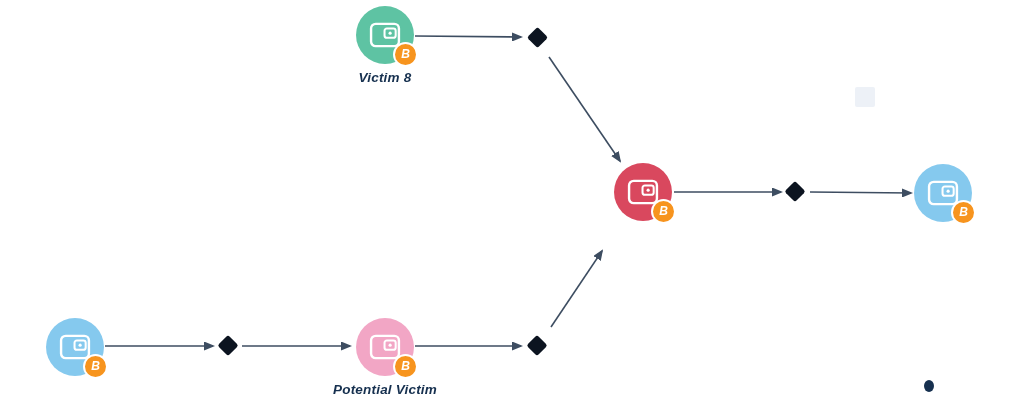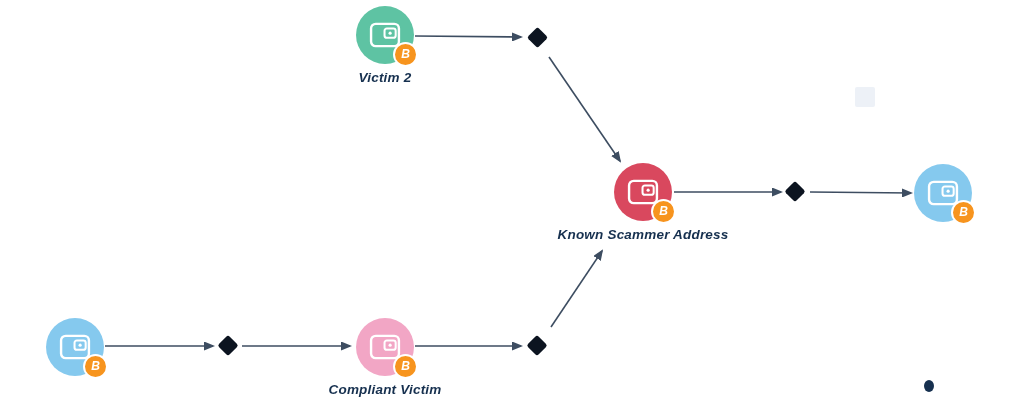--- a/index.html
+++ b/index.html
@@ -95,33 +95,32 @@
 
   <div class="node" style="left:356px; top:6px;">
     <div class="circle" style="background: rgb(94, 195, 163);">
       <svg class="wallet" viewBox="0 0 34 28" fill="none">
         <rect x="2" y="2" width="30" height="24" rx="5" stroke="#ffffff" stroke-width="2.6"></rect>
         <rect x="16.5" y="7" width="12" height="10" rx="2.5" stroke="#ffffff" stroke-width="2.2"></rect>
         <circle cx="22.5" cy="12" r="1.7" fill="#ffffff"></circle>
       </svg>
       <span class="badge" style="background: rgb(247, 148, 30);">B</span>
     </div>
-    <div class="label">Victim 2</div>
+    <div class="label">Victim 8</div>
   </div>
 
   <div class="node" style="left:614px; top:163px;">
     <div class="circle" style="background: rgb(217, 72, 94);">
       <svg class="wallet" viewBox="0 0 34 28" fill="none">
         <rect x="2" y="2" width="30" height="24" rx="5" stroke="#ffffff" stroke-width="2.6"></rect>
         <rect x="16.5" y="7" width="12" height="10" rx="2.5" stroke="#ffffff" stroke-width="2.2"></rect>
         <circle cx="22.5" cy="12" r="1.7" fill="#ffffff"></circle>
       </svg>
       <span class="badge" style="background: rgb(247, 148, 30);">B</span>
     </div>
-    <div class="label">Known Scammer Address</div>
   </div>
 
   <div class="node" style="left:914px; top:164px;">
     <div class="circle" style="background: rgb(133, 201, 238);">
       <svg class="wallet" viewBox="0 0 34 28" fill="none">
         <rect x="2" y="2" width="30" height="24" rx="5" stroke="#ffffff" stroke-width="2.6"></rect>
         <rect x="16.5" y="7" width="12" height="10" rx="2.5" stroke="#ffffff" stroke-width="2.2"></rect>
         <circle cx="22.5" cy="12" r="1.7" fill="#ffffff"></circle>
       </svg>
       <span class="badge" style="background: rgb(247, 148, 30);">B</span>
@@ -141,19 +140,19 @@
 
   <div class="node" style="left:356px; top:318px;">
     <div class="circle" style="background: rgb(242, 166, 197);">
       <svg class="wallet" viewBox="0 0 34 28" fill="none">
         <rect x="2" y="2" width="30" height="24" rx="5" stroke="#ffffff" stroke-width="2.6"></rect>
         <rect x="16.5" y="7" width="12" height="10" rx="2.5" stroke="#ffffff" stroke-width="2.2"></rect>
         <circle cx="22.5" cy="12" r="1.7" fill="#ffffff"></circle>
       </svg>
       <span class="badge" style="background: rgb(247, 148, 30);">B</span>
     </div>
-    <div class="label">Compliant Victim</div>
+    <div class="label">Potential Victim</div>
   </div>
 
   <div class="artifact-square" style="background: rgb(237, 241, 247);"></div>
   <div class="dark-dot" style="background: rgb(22, 48, 79);"></div>
 
 </div>
 
 </body></html>

